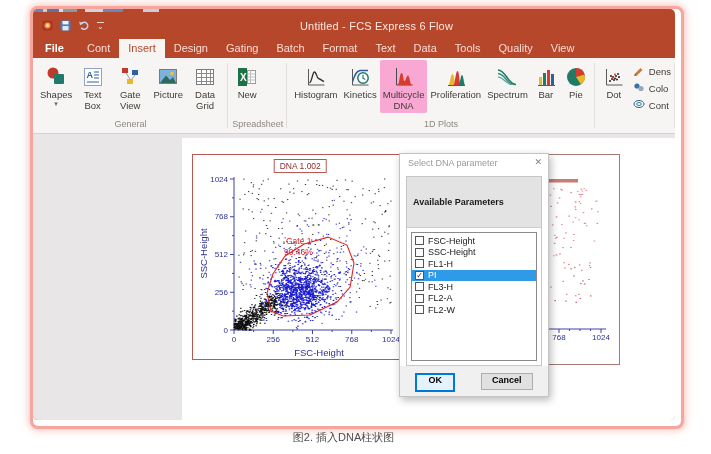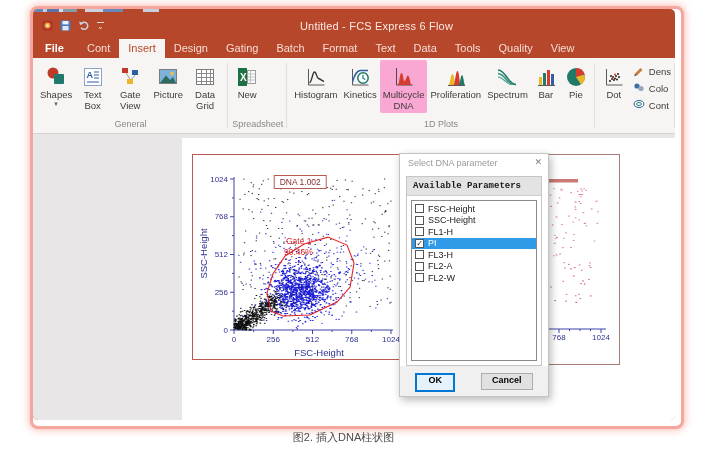--- a/index.html
+++ b/index.html
@@ -42,35 +42,35 @@
   .sbtn{display:flex;align-items:center;gap:4px;font-size:9.5px;color:#3f3a36;white-space:nowrap;}
 
   
   .workspace{position:absolute;left:0;top:125px;width:100%;height:286px;background:#e8e6e6;}
   .page{position:absolute;left:149px;top:4px;right:0;bottom:0;background:#ffffff;}
 
   
   .plot{position:absolute;background:#fff;border:1px solid #b85a52;}
   #plot1{left:159px;top:145px;width:222px;height:204px;}
   #plot2{left:400px;top:145px;width:185px;height:209px;border-color:#a87a72;}
-  .plot-title{position:absolute;left:50%;top:20px;transform:translateX(-57%);border:1px solid #b85a52;color:#8a2f2f;
+  .plot-title{position:absolute;left:50%;top:4px;transform:translateX(-57%);border:1px solid #b85a52;color:#8a2f2f;
               background:#fff;font-size:8.5px;padding:1px 5px;white-space:nowrap;}
   .ylab{position:absolute;left:-60px;top:93px;width:140px;text-align:center;transform:rotate(-90deg);
         font-size:9.5px;color:#2d3292;}
   .xlab{position:absolute;left:30px;right:0;bottom:1px;text-align:center;font-size:9.5px;color:#2d3292;}
   .plot svg{position:absolute;left:0;top:0;}
 
   
   .dialog{position:absolute;left:366px;top:144px;width:148px;height:242px;background:#fff;border:1px solid #c3c3c3;
           box-shadow:2px 3px 8px rgba(0,0,0,.28);}
   .dlg-title{position:absolute;left:8px;top:4px;font-size:9px;color:#9a9a9a;}
   .dlg-close{position:absolute;right:6px;top:3px;font-size:9px;color:#808080;}
   .dlg-panel{position:absolute;left:6px;right:6px;top:22px;bottom:30px;border:1px solid #c6c6c6;background:#fff;
              display:flex;flex-direction:column;}
-  .dlg-head{background:#e3e3e3;border-bottom:1px solid #cecece;font-size:9px;font-weight:bold;color:#1a1a1a;padding:4px 6px;font-family:Liberation Mono, monospace;}
+  .dlg-head{background:#e3e3e3;border-bottom:1px solid #cecece;font-size:9px;font-weight:bold;color:#1a1a1a;padding:20px 6px;}
   .dlg-list{flex:1;margin:4px;border:1px solid #8a8a8a;background:#fff;padding-top:2px;overflow:hidden;}
   .lrow{display:flex;align-items:center;gap:4px;height:11.5px;padding-left:3px;font-size:9px;color:#1a1a1a;}
   .lrow.sel{background:#2f9ae8;color:#fff;}
   .cb{width:7px;height:7px;border:1px solid #555;background:#fff;flex:0 0 auto;font-size:8px;line-height:7px;color:#222;text-align:center;}
   .dlg-footer{position:absolute;left:0;right:0;bottom:0;height:30px;background:#f0f0f0;display:flex;justify-content:center;gap:26px;padding-top:7px;box-sizing:border-box;font-weight:bold;}
   .btn{font-size:9px;height:15px;line-height:13px;text-align:center;background:#e1e1e1;border:1px solid #adadad;padding:0 10px;}
   .btn.ok{border:2px solid #0078d7;background:#e5f1fb;line-height:11px;padding:0 11px;}
 
   
   .caption{position:absolute;left:16px;top:430px;width:100%;text-align:center;font-size:11px;color:#4d4d4d;padding-right:56px;box-sizing:border-box;}

